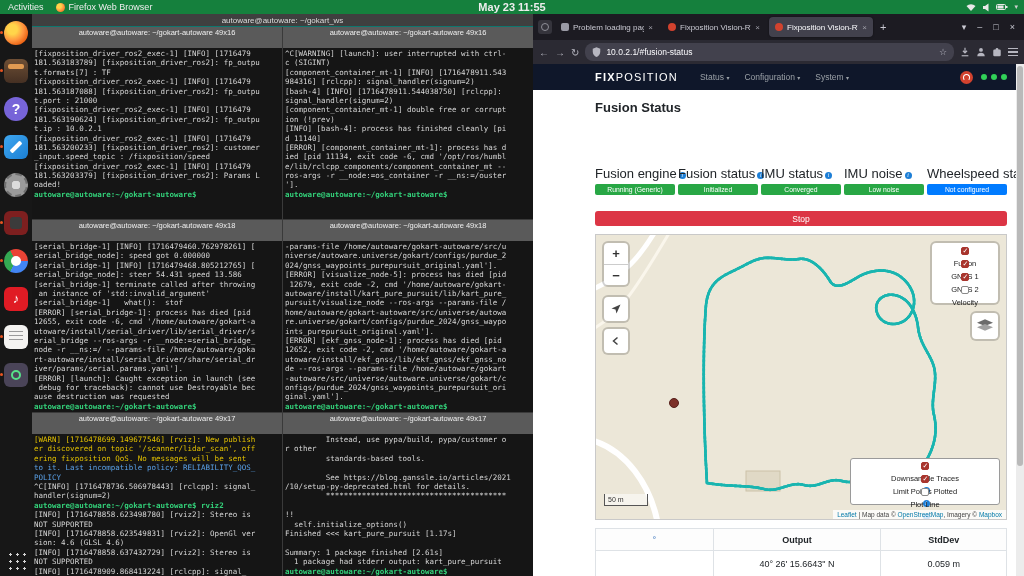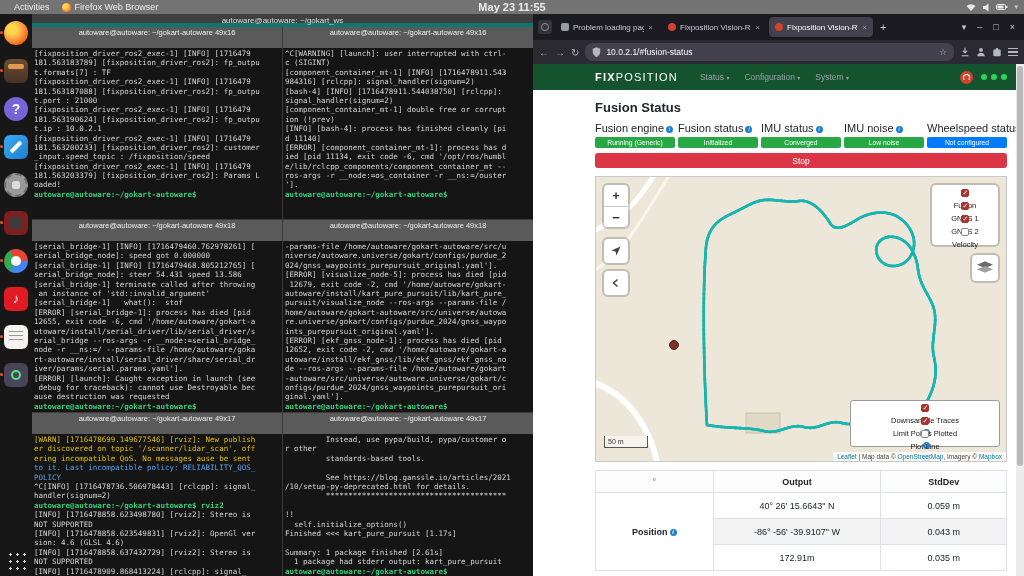--- a/index.html
+++ b/index.html
@@ -1,21 +1,21 @@
 <!DOCTYPE html>
 <html><head>
 <meta charset="utf-8">
 <style>
   * { margin:0; padding:0; box-sizing:border-box; }
   html,body { width:1024px; height:576px; overflow:hidden; background:#000;
     font-family:"Liberation Sans", sans-serif; }
 
   
-  .topbar { position:absolute; left:0; top:0; width:1024px; height:14px; background:#737373;
-    color:#ededed; font-size:9px; display:flex; align-items:center; z-index:60;padding-left:6px; }
+  .topbar { position:absolute; left:0; top:0; width:1024px; height:14px; background:#15803d;
+    color:#ededed; font-size:9px; display:flex; align-items:center; z-index:60; }
   .tb-left { display:flex; gap:12px; padding-left:8px; align-items:center; }
   .tb-app { display:flex; gap:4px; align-items:center; }
   .ff-mini { width:9px; height:9px; border-radius:50%;
     background:radial-gradient(circle at 35% 35%, #ffd54a 0 25%, #ff9640 55%, #e8590c 100%); }
   .tb-clock { position:absolute; left:50%; transform:translateX(-50%); font-weight:bold; font-size:11px; }
   .tb-right { position:absolute; right:6px; display:flex; gap:6px; align-items:center; height:14px; }
   .tb-caret { font-size:7px; color:#cfcfcf; }
 
   
   .dock { position:absolute; left:0; top:14px; width:32px; height:562px; background:rgba(24,24,24,.97);
@@ -50,21 +50,21 @@
   .di-software-center::after { content:""; position:absolute; inset:7px; border-radius:50%;
     border:2px solid #57e389; }
   .show-apps { position:absolute; bottom:6px; left:6px; width:20px; height:20px;
     background-image:radial-gradient(#d6d6d6 1.1px, transparent 1.3px);
     background-size:7px 7px; background-position:1px 1px; }
 
   
   .terminal { position:absolute; left:32px; top:14px; width:501px; height:562px; background:#2a2a2a;
     display:flex; flex-direction:column; z-index:10; }
   .term-titlebar { height:13px; background:#3f3f3f; color:#dcdcdc; font-size:8px; line-height:13px;
-    text-align:center; border-bottom:4px solid #0f766e; }
+    text-align:center; border-bottom:1px solid #0f766e; }
   .term-grid { flex:1; display:grid; grid-template-columns:1fr 1fr; grid-template-rows:1fr 1fr 1fr;
     gap:1px; background:#3a3a3a; }
   .pane { background:#151515; display:flex; flex-direction:column; overflow:hidden; }
   .pane-title { height:21px; background:#5a5a5a; color:#efefef; font-size:7.5px; line-height:12px;
     text-align:center; white-space:nowrap; overflow:hidden; }
   .pane-body { flex:1; padding:1px 2px; font-family:"DejaVu Sans Mono", monospace;
     font-size:7.5px; color:#d6d6d6; overflow:hidden; }
   .tline { height:9.4px; line-height:9.4px; white-space:pre; }
   .tline.p { color:#33d17a; font-weight:bold; }
   .tline.w { color:#e2c000; }
@@ -92,46 +92,46 @@
     padding:0 7px; gap:5px; color:#fbfbfe; font-size:8.5px; }
   .url-text { flex:1; white-space:nowrap; overflow:hidden; }
   .star { color:#b8b8c2; font-size:9px; }
   .menu-icon { width:10px; height:8px;
     background:repeating-linear-gradient(#b6b6c0 0 1.4px, transparent 1.4px 3.3px); }
   .bw-content { position:relative; height:512px; background:#fff; overflow:hidden; }
   .scrollbar { position:absolute; right:0; top:0; width:8px; height:512px; background:#ececec; z-index:30; }
   .scroll-thumb { position:absolute; left:1px; top:2px; width:6px; height:400px; background:#b9b9b9; border-radius:3px; }
 
   
-  .site-navbar { height:26px; background:#14532d; display:flex; align-items:center;
+  .site-navbar { height:26px; background:#0f172a; display:flex; align-items:center;
     padding-left:62px; padding-right:17px; }
   .brand { color:#fff; font-size:11px; letter-spacing:1.2px; white-space:nowrap; }
   .brand b { font-weight:bold; }
   .site-nav { display:flex; gap:15px; margin-left:22px; color:#9aa0a6; font-size:8.5px; white-space:nowrap; }
   .nav-caret { font-size:6px; }
   .nav-right { margin-left:auto; display:flex; gap:4px; align-items:center; }
   .logo-circle { width:13px; height:13px; border-radius:50%; background:#d2422e; position:relative; margin-right:4px; }
   .logo-circle::after { content:""; position:absolute; inset:3px; border-radius:50%;
     border:1.5px solid #fff; border-bottom-color:transparent; }
   .led { width:6px; height:6px; border-radius:50%; background:#31d158; }
 
   .container { width:412px; margin-left:62px; }
   .page-title { font-size:13px; font-weight:bold; color:#212529; margin-top:10px; }
   .status-row { display:flex; gap:3px; margin-top:7px; }
   .status-col { flex:1; min-width:0; }
-  .status-label { font-size:11px; color:#212529; white-space:nowrap; }
+  .status-label { font-size:13px; color:#212529; white-space:nowrap;margin-top:44px; }
   .info-i { display:inline-block; width:7px; height:7px; border-radius:50%; background:#1c7ed6;
     color:#fff; font-size:5.5px; line-height:7px; text-align:center; margin-left:2px;
     font-family:"Liberation Serif", serif; font-style:italic; vertical-align:1px; }
   .info-i::after { content:"i"; }
   .badge { margin-top:3px; height:11px; border-radius:2px; color:#fff; font-size:6.8px;
     display:flex; align-items:center; justify-content:center; white-space:nowrap; }
   .badge.green { background:#28a745; }
   .badge.blue { background:#007bff; }
-  .btn-row { display:flex; gap:8px; margin-top:5px; }
+  .btn-row { display:flex; gap:8px; margin-top:16px; }
   .btn { flex:1; height:15px; border-radius:3px; color:#fff; font-size:8.5px;
     display:flex; align-items:center; justify-content:center; }
   .btn.stop { background:#dc3545; }
   .btn.reset { background:#007bff; }
 
   
   .map { margin-top:8px; width:412px; height:286px; position:relative; background:#ece7d8;
     border:1px solid #c9c9c9; overflow:hidden; }
   .map-svg { position:absolute; left:0; top:0; }
   .marker { position:absolute; left:73px; top:163px; width:10px; height:10px; border-radius:50%;
@@ -322,21 +322,21 @@
           <div class="tline ">onfigs/purdue_2024/gnss_waypoints_purepursuit_ori</div>
           <div class="tline ">ginal.yaml'].</div>
           <div class="tline p">autoware@autoware:~/gokart-autoware$ </div>
         </div>
     </div>
     <div class="pane">
       <div class="pane-title">autoware@autoware: ~/gokart-autoware 49x17</div>
       <div class="pane-body">
           <div class="tline w">[WARN] [1716478699.149677546] [rviz]: New publish</div>
           <div class="tline w">er discovered on topic '/scanner/lidar_scan', off</div>
-          <div class="tline w">ering incompatible QoS. No messages ause be sent</div>
+          <div class="tline w">ering fixposition QoS. No messages will be sent</div>
           <div class="tline b">to it. Last incompatible policy: RELIABILITY_QOS_</div>
           <div class="tline b">POLICY</div>
           <div class="tline ">^C[INFO] [1716478736.506978443] [rclcpp]: signal_</div>
           <div class="tline ">handler(signum=2)</div>
           <div class="tline p">autoware@autoware:~/gokart-autoware$ rviz2</div>
           <div class="tline ">[INFO] [1716478858.623498780] [rviz2]: Stereo is</div>
           <div class="tline ">NOT SUPPORTED</div>
           <div class="tline ">[INFO] [1716478858.623549831] [rviz2]: OpenGl ver</div>
           <div class="tline ">sion: 4.6 (GLSL 4.6)</div>
           <div class="tline ">[INFO] [1716478858.637432729] [rviz2]: Stereo is</div>

